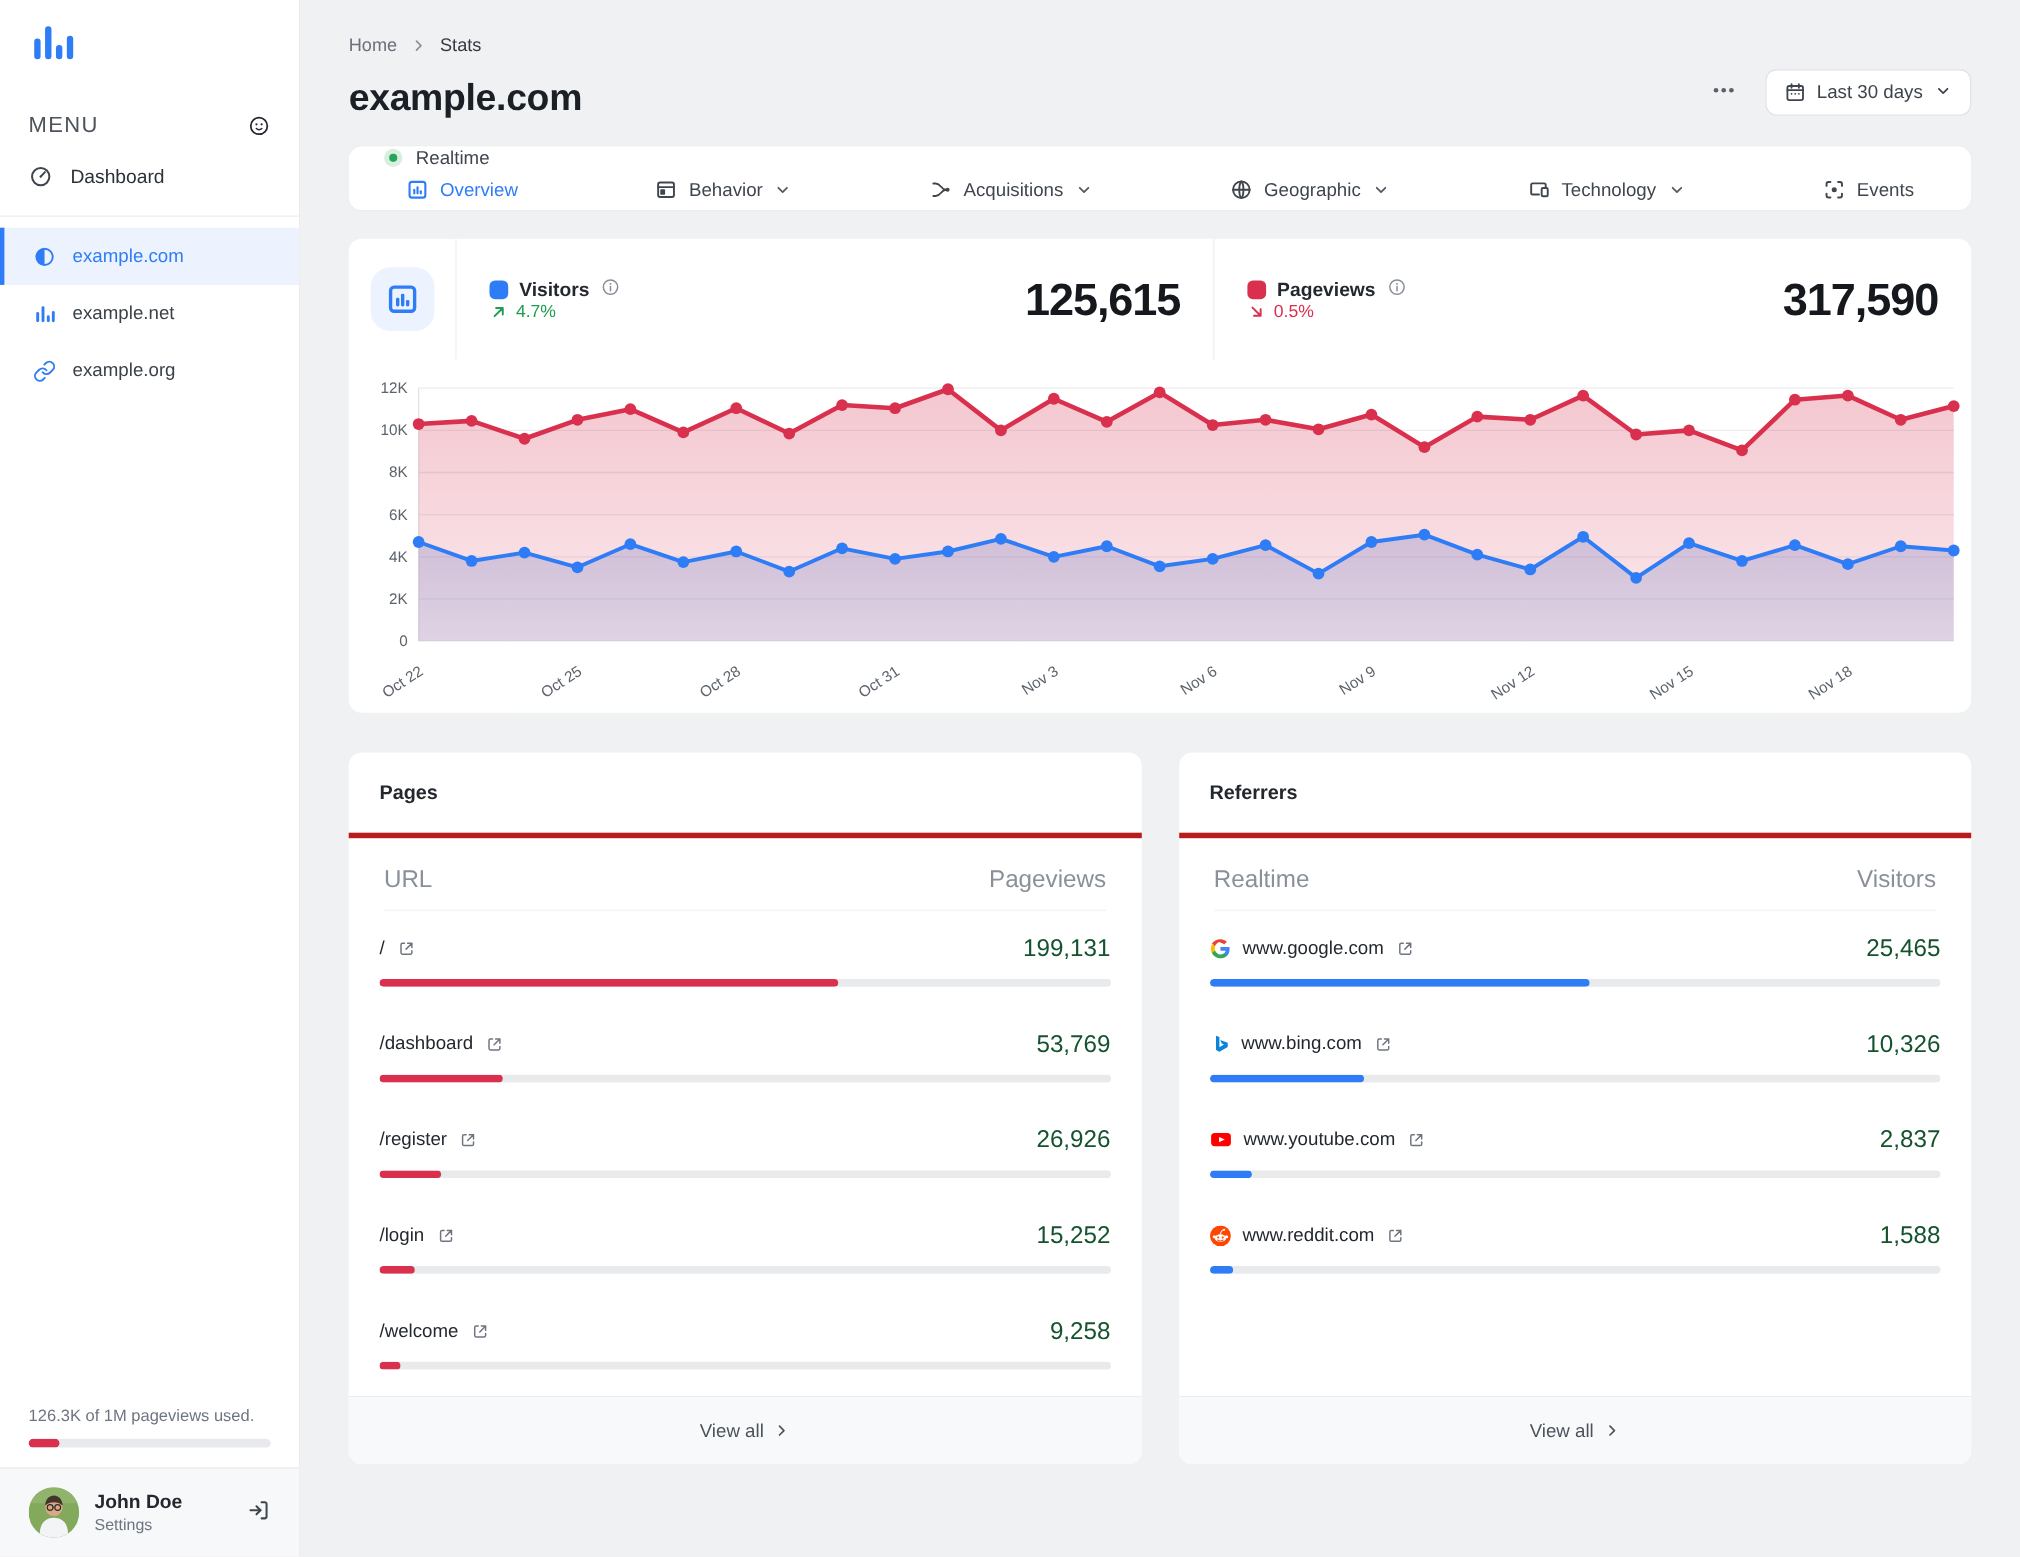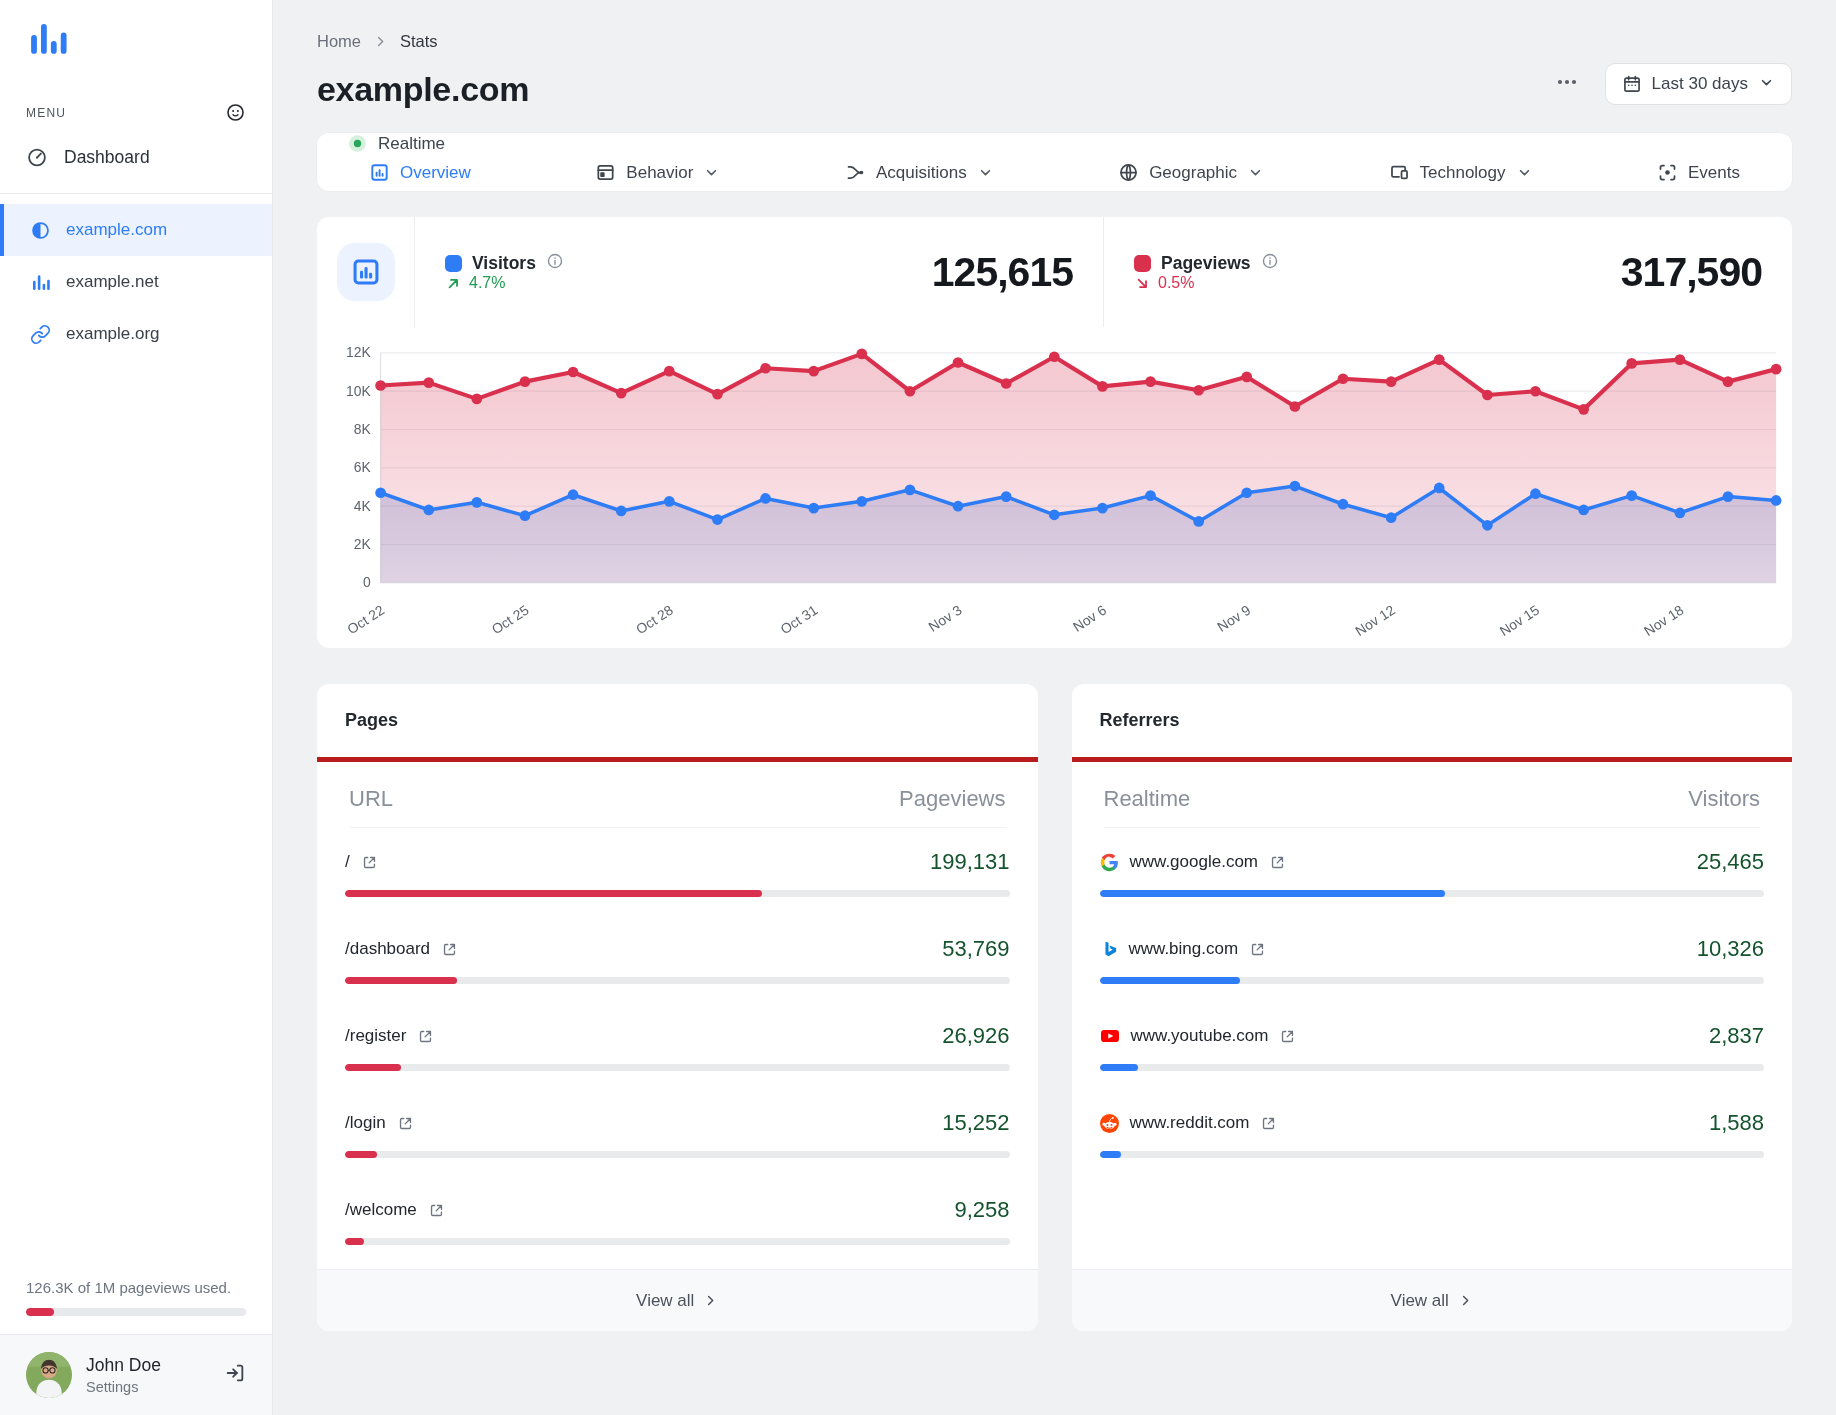--- a/index.html
+++ b/index.html
@@ -9,37 +9,37 @@
     font-family:"Liberation Sans", sans-serif; overflow:hidden;
   }
   .icn { display:inline-flex; align-items:center; justify-content:center; flex:none; }
   .icn svg { display:block; }
 
   
   .sidebar { width:273px; height:100%; background:#ffffff; border-right:1px solid #e7e8eb;
              display:flex; flex-direction:column; flex:none; }
   .logo-wrap { padding:18px 26px 0; }
   .menu-row { display:flex; align-items:center; justify-content:space-between; padding:34px 26px 6px; }
-  .menu-label { font-size:12px; letter-spacing:1.2px; color:#4d545c; font-weight:500; }
+  .menu-label { font-size:20px; letter-spacing:1.2px; color:#4d545c; font-weight:500; }
   .nav-item { display:flex; align-items:center; gap:16px; padding:17px 26px; font-size:17.5px;
               color:#2b3139; cursor:pointer; }
   .nav-item .icn { color:#3f464f; }
   .side-divider { height:1px; background:#e9eaed; margin:8px 0 10px; }
   .site-item { display:flex; align-items:center; gap:15px; padding:0 26px; height:52px;
                font-size:17px; color:#3a4149; cursor:pointer; border-left:4px solid transparent; }
   .site-item .icn { color:#2e7cf6; }
   .site-item.active { background:#edf3fe; border-left-color:#2e7cf6; color:#2e7cf6; }
   .side-spacer { flex:1; }
   .usage { padding:0 26px 18px; }
   .usage-text { font-size:15px; color:#6e7580; margin-bottom:12px; }
   .usage-track { height:8px; border-radius:4px; background:#e8e9ec; overflow:hidden; }
   .usage-fill { height:100%; border-radius:4px; background:#d9304e; }
   .user-row { border-top:1px solid #e7e8eb; background:#f7f8fa; display:flex; align-items:center;
               gap:14px; padding:17px 26px; cursor:pointer; }
-  .user-name { font-size:17.5px; font-weight:400; color:#23272e; }
+  .user-name { font-size:17.5px; font-weight:700; color:#23272e; }
   .user-sub { font-size:14.5px; color:#6e7580; margin-top:3px; }
   .user-meta { flex:1; }
   .user-row .logout { color:#3f464f; }
 
   
   .main { flex:1; padding:32px 44px 0; }
   .breadcrumb { display:flex; align-items:center; gap:12px; font-size:16.5px; margin-bottom:12px; }
   .crumb { color:#6a707b; cursor:pointer; }
   .crumb.current { color:#33383f; }
   .breadcrumb .icn { color:#8a919b; }

